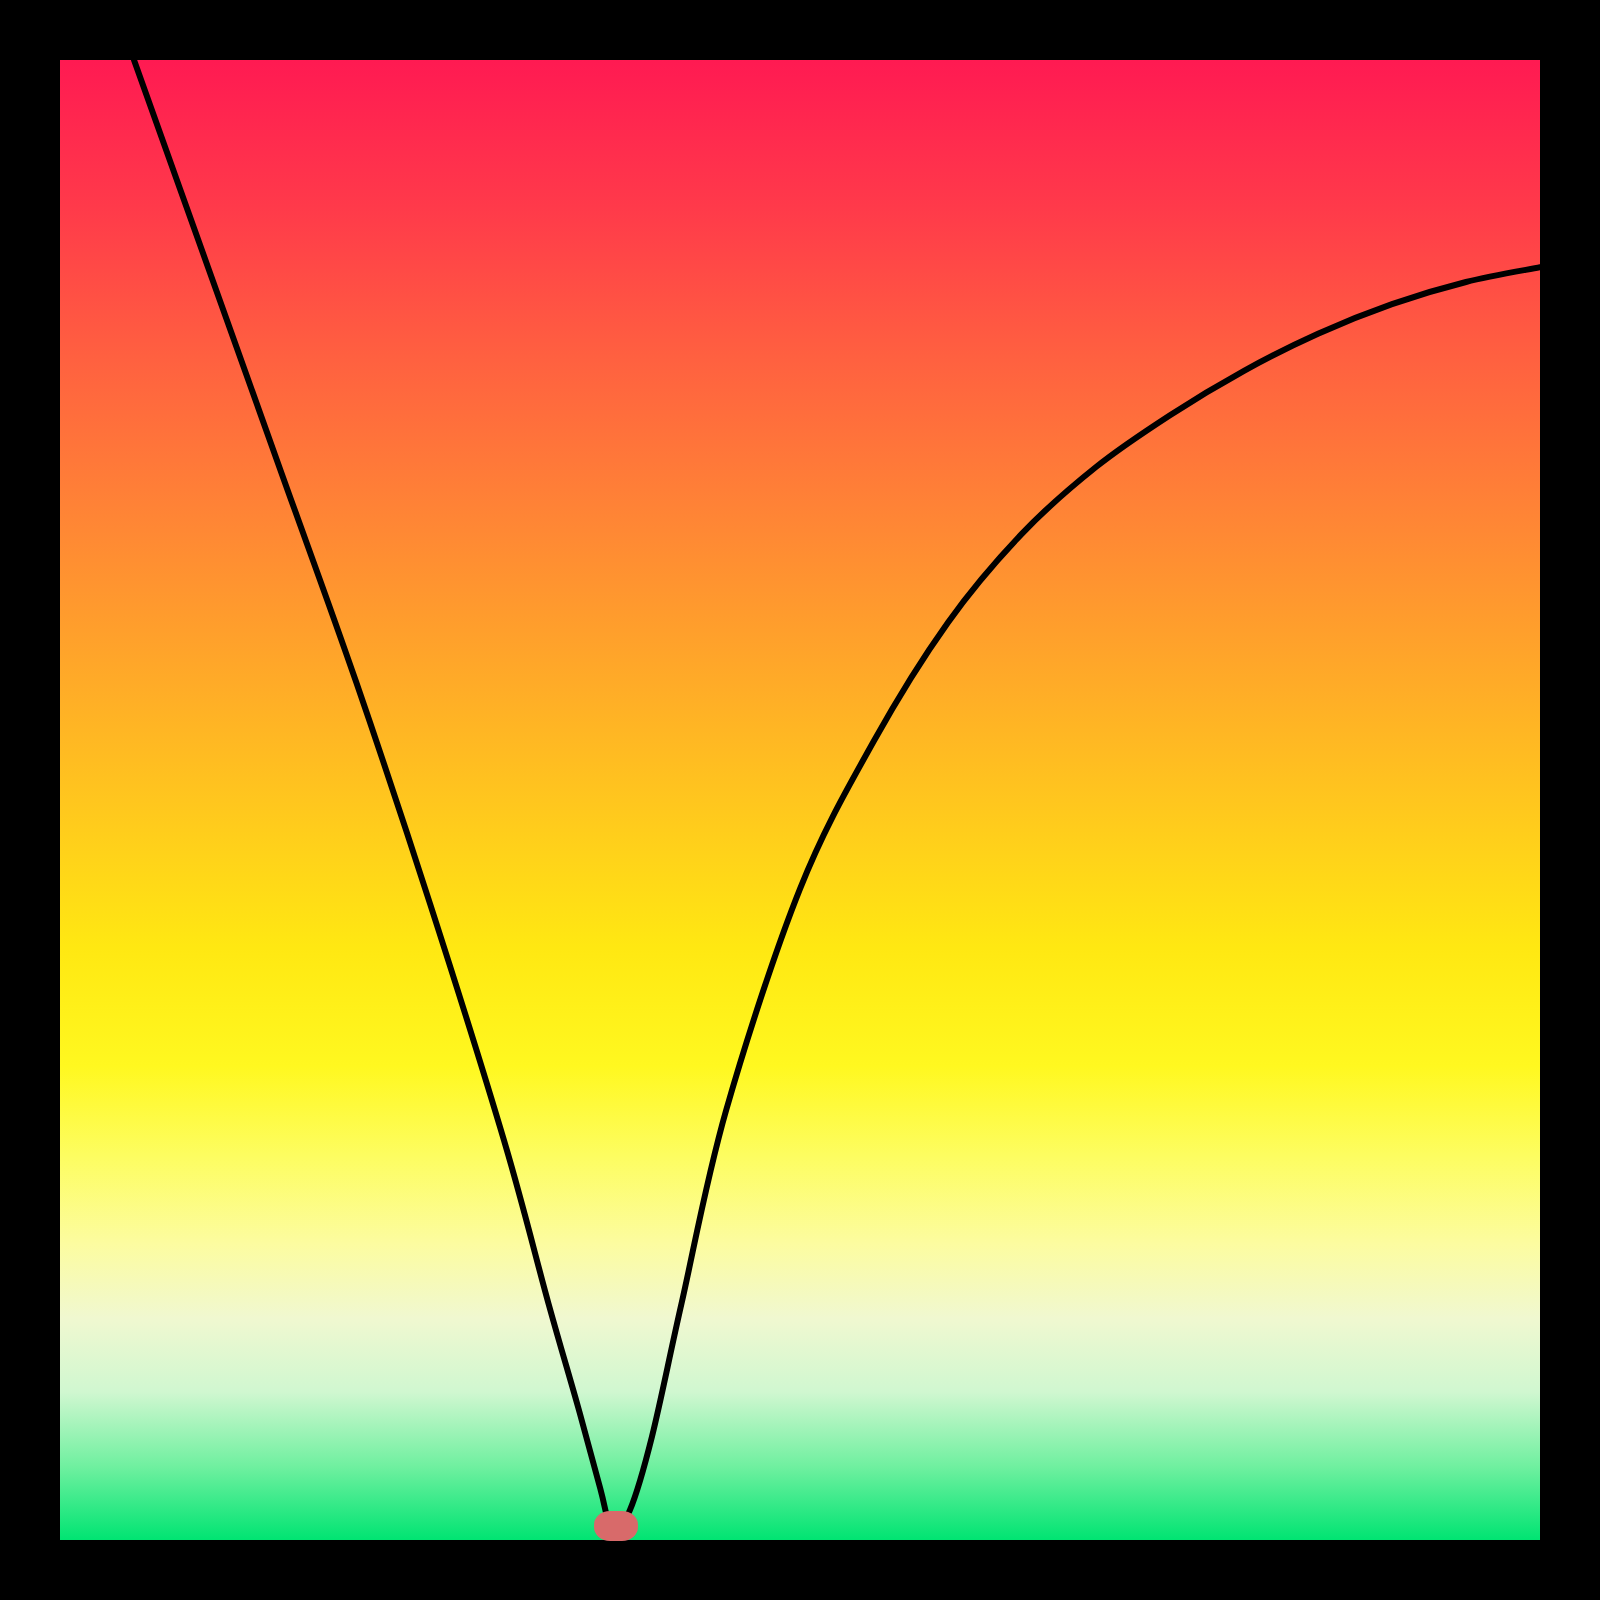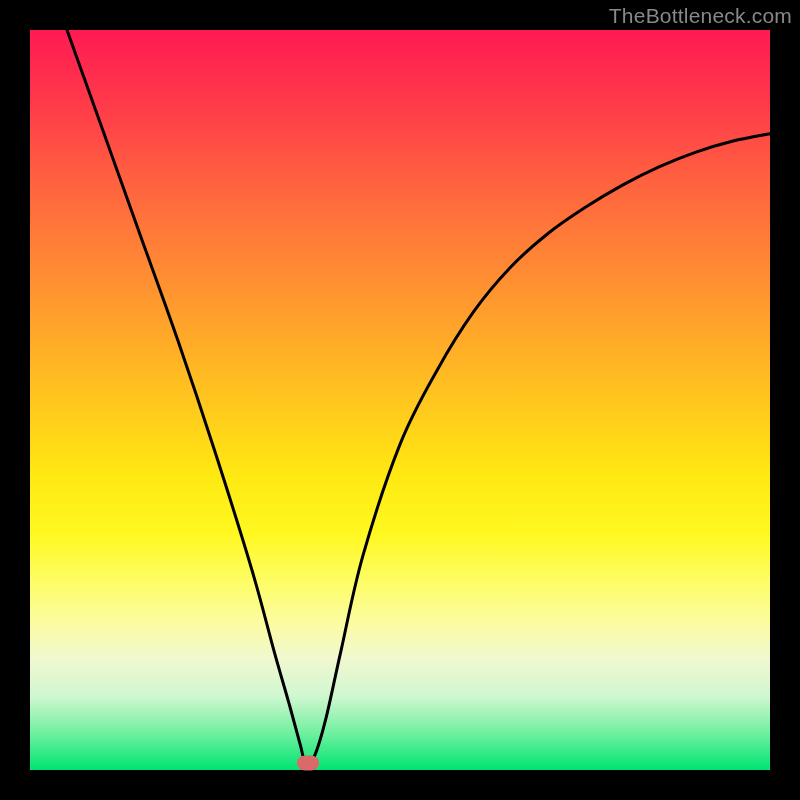--- a/index.html
+++ b/index.html
@@ -70,14 +70,13 @@
 
 <div class="chart-container">
 
   <div class="plot-area">
     <svg class="curve-svg" viewBox="0 0 740 740" preserveAspectRatio="none">
       <path id="curve-path" d="M 37 0 C 43.166666666666664 17.26666666666667 61.666666666666664 69.06666666666669 74 103.60000000000002 C 86.33333333333333 138.13333333333335 98.66666666666667 172.6666666666667 111 207.20000000000005 C 123.33333333333333 241.73333333333338 135.66666666666666 275.03333333333336 148 310.8 C 160.33333333333334 346.56666666666666 172.66666666666666 383.56666666666666 185 421.8 C 197.33333333333334 460.03333333333336 212.13333333333333 506.90000000000003 222 540.2 C 231.86666666666667 573.5 238.03333333333336 599.4000000000001 244.20000000000002 621.6 C 250.36666666666667 643.8 254.68333333333334 657.9833333333333 259 673.4 C 263.31666666666666 688.8166666666666 267.6333333333333 704.85 270.09999999999997 714.1 C 272.5666666666666 723.35 272.56666666666666 725.8166666666666 273.8 728.9 C 275.03333333333336 731.9833333333333 275.65 733.2166666666667 277.5 732.6 C 279.35 731.9833333333333 281.8166666666667 732.6 284.90000000000003 725.2 C 287.98333333333335 717.8000000000001 291.68333333333334 705.4666666666667 296 688.2 C 300.31666666666666 670.9333333333334 304.6333333333333 648.7333333333333 310.8 621.6 C 316.9666666666667 594.4666666666667 323.1333333333333 559.9333333333333 333 525.4 C 342.8666666666667 490.8666666666666 357.66666666666663 445.2333333333333 370 414.4 C 382.33333333333337 383.56666666666666 394.66666666666674 362.59999999999997 407.00000000000006 340.4 C 419.33333333333337 318.2 431.6666666666667 298.46666666666664 444 281.2 C 456.3333333333333 263.93333333333334 468.6666666666667 249.74999999999994 481 236.79999999999995 C 493.3333333333333 223.84999999999997 505.6666666666667 213.36666666666665 518 203.5 C 530.3333333333334 193.63333333333335 542.6666666666666 185.6166666666667 555 177.60000000000002 C 567.3333333333334 169.58333333333334 579.6666666666666 162.1833333333333 592 155.39999999999998 C 604.3333333333334 148.61666666666665 616.6666666666666 142.45000000000007 629 136.9000000000001 C 641.3333333333334 131.3500000000001 653.6666666666666 126.4166666666667 666 122.10000000000002 C 678.3333333333334 117.78333333333335 690.6666666666666 114.08333333333333 703 111 C 715.3333333333334 107.91666666666667 733.8333333333334 104.83333333333336 740 103.60000000000002" fill="none" stroke="#000" stroke-width="3" stroke-linecap="round"></path>
     </svg>
     <div id="marker" class="marker" style="left: 277.5px; top: 732.6px;"></div>
   </div>
 
-  <div class="watermark">TheBottleneck.com</div>
 </div>
 
 </body></html>

